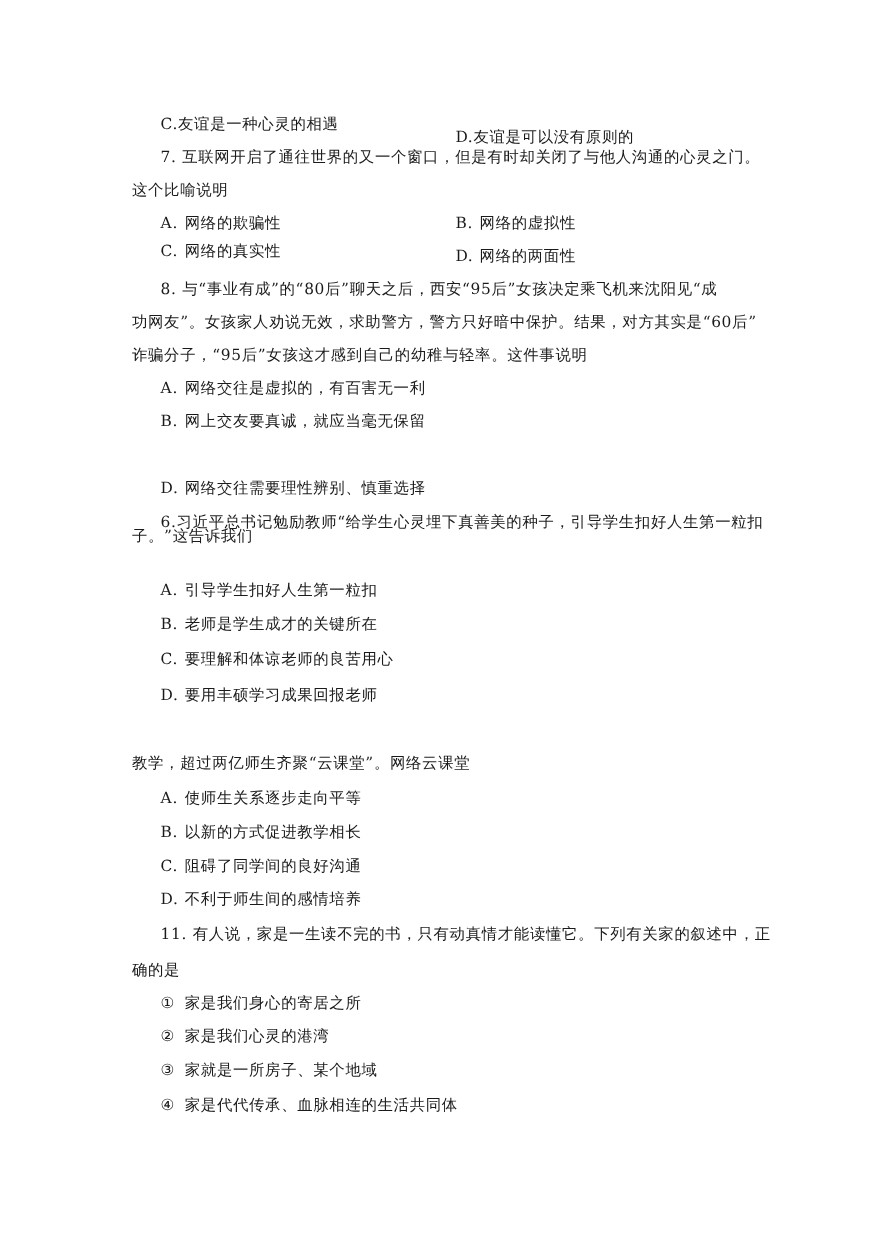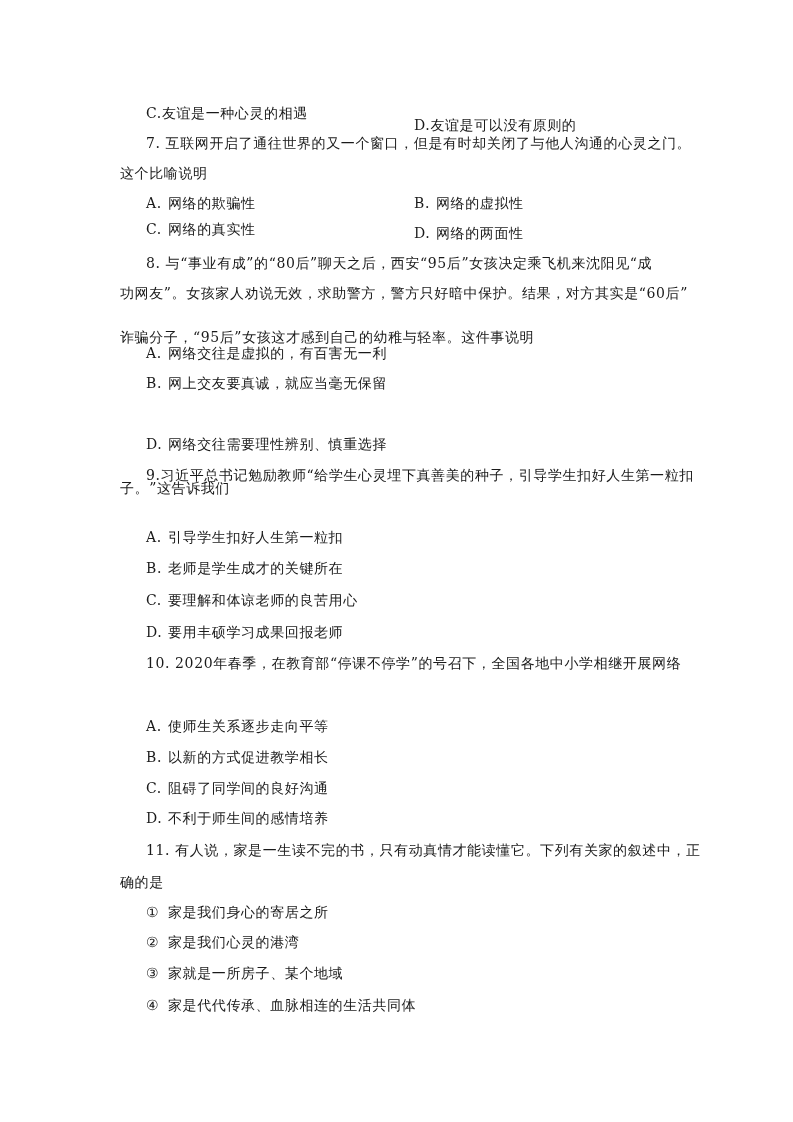--- a/index.html
+++ b/index.html
@@ -58,47 +58,47 @@
   </div>
   <div class="line indent" style="top:220px">
     <span class="opt-letter">C.</span><span>网络的真实性</span>
   </div>
   <div class="line col2" style="top:224px">
     <span class="opt-letter">D.</span><span>网络的两面性</span>
   </div>
 
   <div class="line indent" style="top:254px">8.  与“事业有成”的“80后”聊天之后，西安“95后”女孩决定乘飞机来沈阳见“成</div>
   <div class="line flush" style="top:284px">功网友”。女孩家人劝说无效，求助警方，警方只好暗中保护。结果，对方其实是“60后”</div>
-  <div class="line flush" style="top:328px">诈骗分子，“95后”女孩这才感到自己的幼稚与轻率。这件事说明</div>
+  <div class="line flush" style="top:314px">诈骗分子，“95后”女孩这才感到自己的幼稚与轻率。这件事说明</div>
   <div class="line indent" style="top:344px">
     <span class="opt-letter">A.</span><span>网络交往是虚拟的，有百害无一利</span>
   </div>
   <div class="line indent" style="top:374px">
     <span class="opt-letter">B.</span><span>网上交友要真诚，就应当毫无保留</span>
   </div>
   <div class="line indent" style="top:435px">
     <span class="opt-letter">D.</span><span>网络交往需要理性辨别、慎重选择</span>
   </div>
 
-  <div class="line indent" style="top:466px">9.习近平总书记勉励教师“给学生心灵埋下真善美的种子，引导学生扣好人生第一粒扣</div>
+  <div class="line indent" style="top:466px">6.习近平总书记勉励教师“给学生心灵埋下真善美的种子，引导学生扣好人生第一粒扣</div>
   <div class="line flush" style="top:479px">子。”这告诉我们</div>
   <div class="line indent" style="top:528px">
     <span class="opt-letter">A.</span><span>引导学生扣好人生第一粒扣</span>
   </div>
   <div class="line indent" style="top:559px">
     <span class="opt-letter">B.</span><span>老师是学生成才的关键所在</span>
   </div>
   <div class="line indent" style="top:591px">
     <span class="opt-letter">C.</span><span>要理解和体谅老师的良苦用心</span>
   </div>
   <div class="line indent" style="top:623px">
     <span class="opt-letter">D.</span><span>要用丰硕学习成果回报老师</span>
   </div>
 
-  <div class="line indent" style="top:654px">10.  2020年春季，在教育部“停课不停学”的号召下，全国各地中小学相继开展网络</div>
+  <div class="line flush" style="top:685px">教学，超过两亿师生齐聚“云课堂”。网络云课堂</div>
   <div class="line indent" style="top:717px">
     <span class="opt-letter">A.</span><span>使师生关系逐步走向平等</span>
   </div>
   <div class="line indent" style="top:748px">
     <span class="opt-letter">B.</span><span>以新的方式促进教学相长</span>
   </div>
   <div class="line indent" style="top:779px">
     <span class="opt-letter">C.</span><span>阻碍了同学间的良好沟通</span>
   </div>
   <div class="line indent" style="top:809px">

